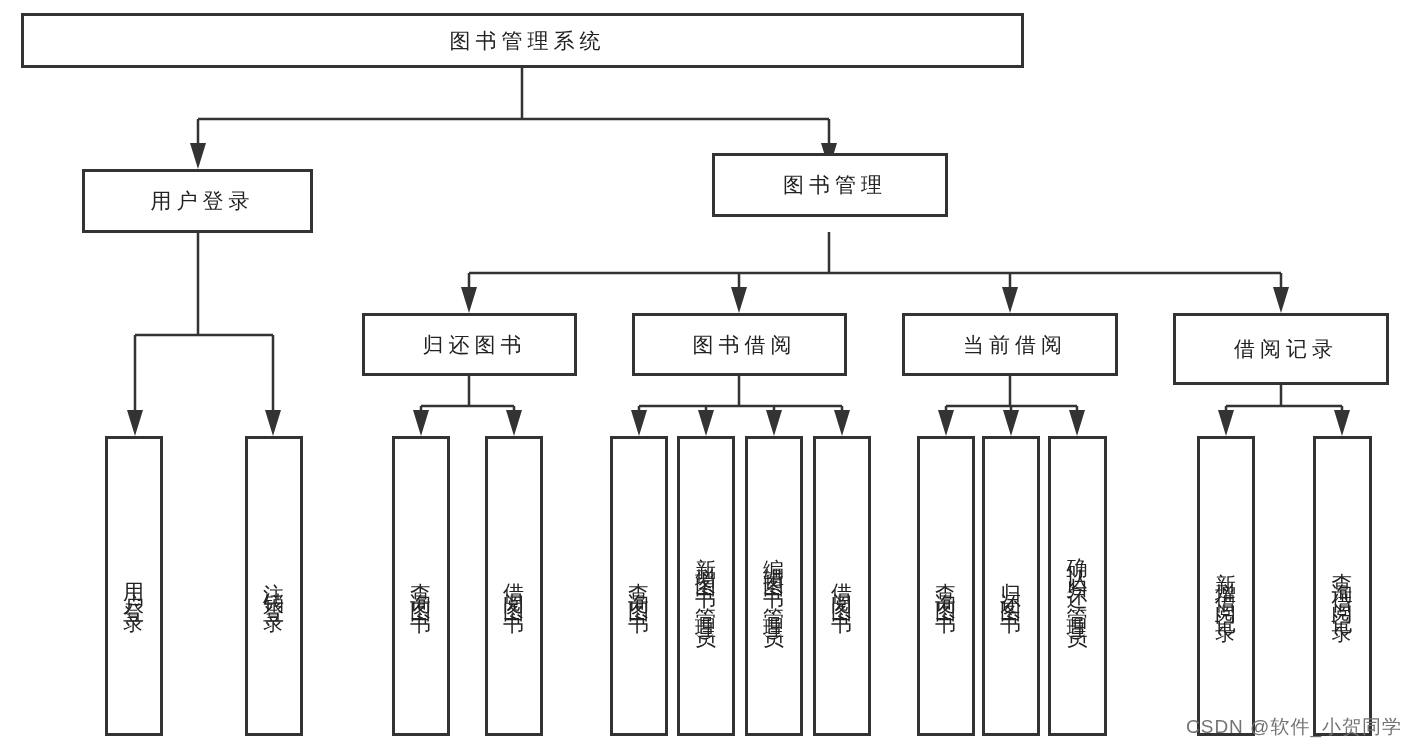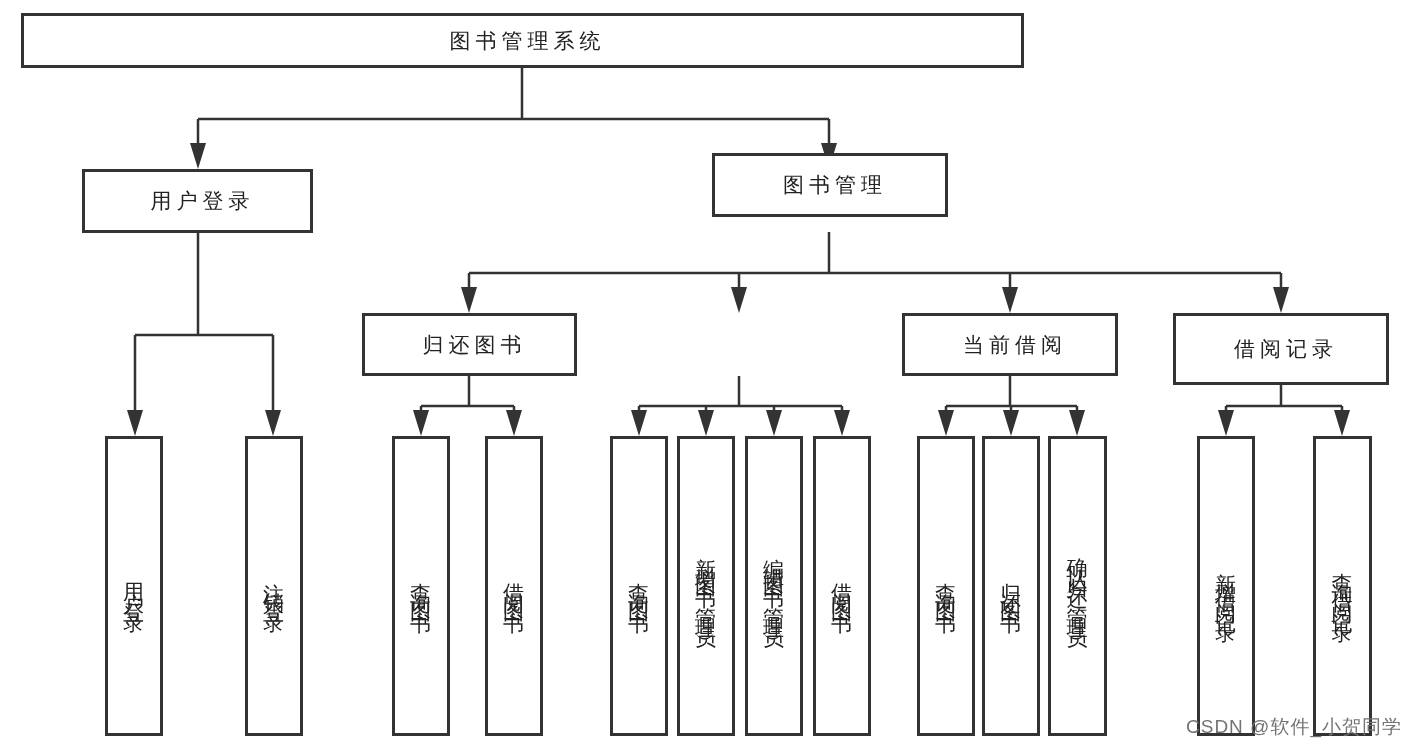--- a/index.html
+++ b/index.html
@@ -120,20 +120,21 @@
       M1218 410 L1234 410 L1226 436 Z
       M1334 410 L1350 410 L1342 436 Z"></path>
   </svg>
 
   <div class="box hbox" style="left:21px;top:13px;width:1003px;height:55px">图书管理系统</div>
 
   <div class="box hbox" style="left:82px;top:169px;width:231px;height:64px">用户登录</div>
   <div class="box hbox" style="left:712px;top:153px;width:236px;height:64px">图书管理</div>
 
   <div class="box hbox" style="left:362px;top:313px;width:215px;height:63px">归还图书</div>
+  <div class="box hbox" style="left:632px;top:313px;width:215px;height:63px">图书借阅</div>
   <div class="box hbox" style="left:902px;top:313px;width:216px;height:63px">当前借阅</div>
   <div class="box hbox" style="left:1173px;top:313px;width:216px;height:72px">借阅记录</div>
 
   <div class="box vbox" style="left:105px;top:436px;width:58px;height:300px">用户登录</div>
   <div class="box vbox" style="left:245px;top:436px;width:58px;height:300px">注销登录</div>
 
   <div class="box vbox" style="left:392px;top:436px;width:58px;height:300px">查询图书</div>
   <div class="box vbox" style="left:485px;top:436px;width:58px;height:300px">借阅图书</div>
 
   <div class="box vbox" style="left:610px;top:436px;width:58px;height:300px">查询图书</div>

